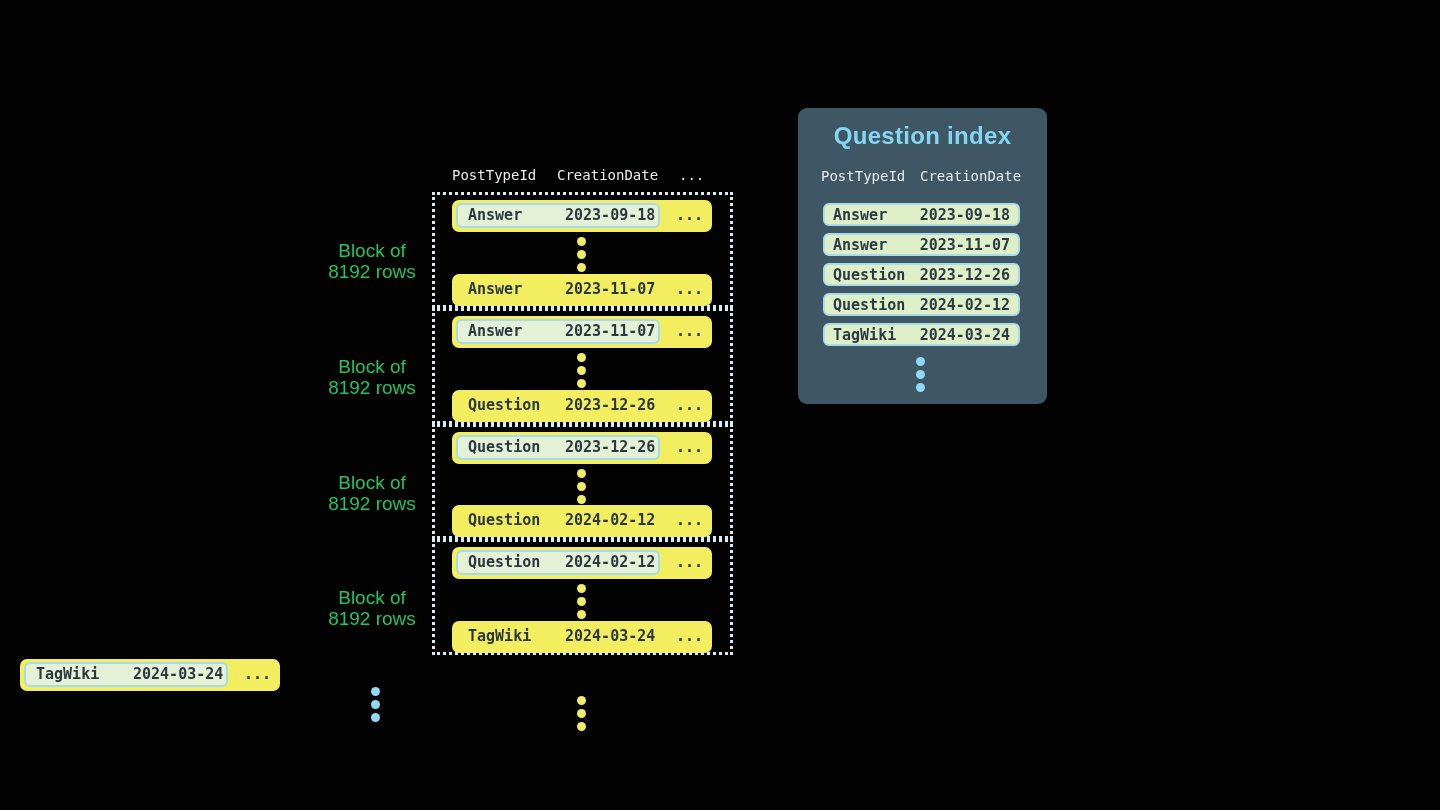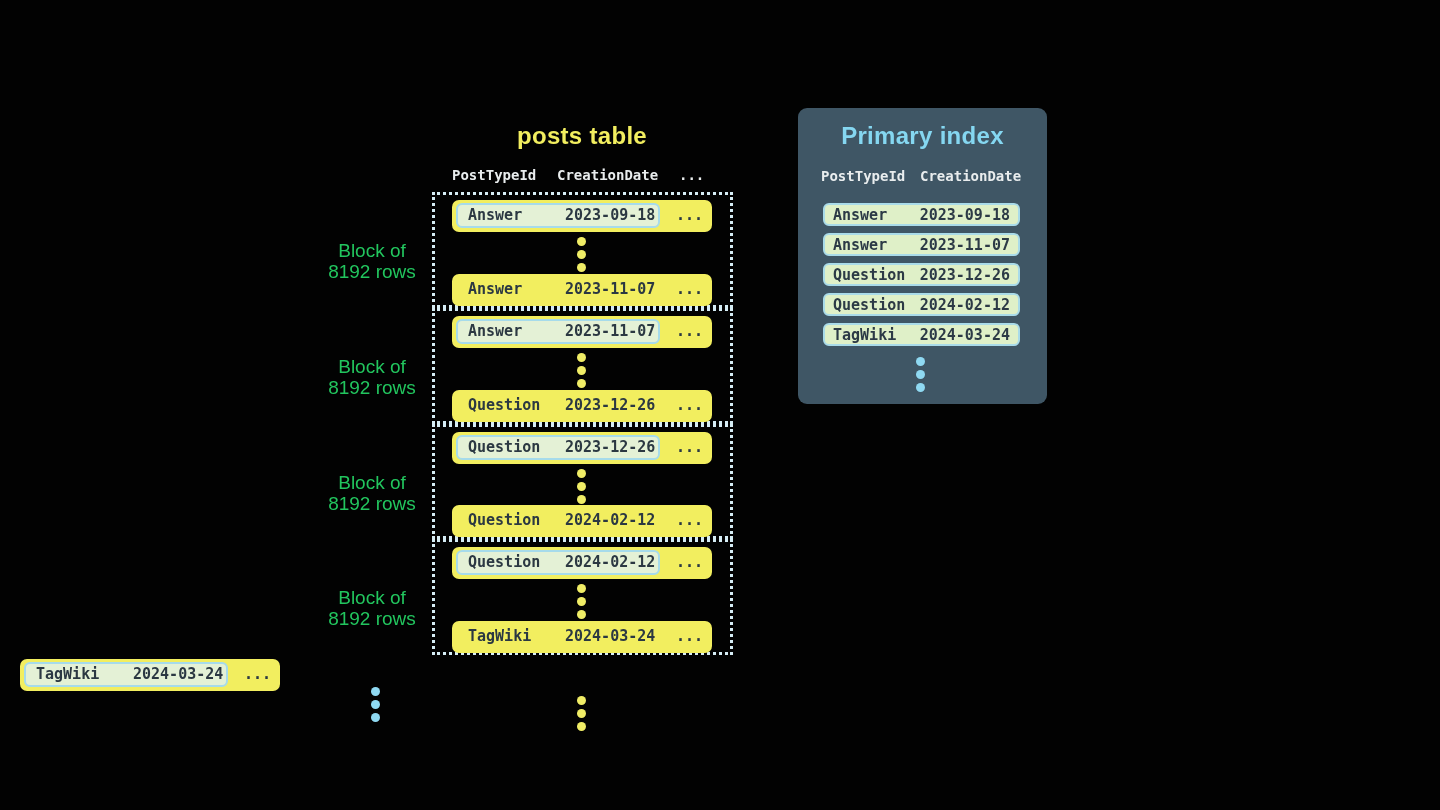--- a/index.html
+++ b/index.html
@@ -7,21 +7,21 @@
     position:relative;width:1440px;height:810px;background:#020202;overflow:hidden;
     font-family:"Liberation Sans",sans-serif;
   }
   
   .posts-title{
     position:absolute;left:432px;top:122px;width:300px;text-align:center;
     font-size:24px;font-weight:600;color:#f2ee5f;letter-spacing:.3px;
   }
   .posts-headers,.panel-headers{
     position:absolute;height:18px;
-    font-family:"DejaVu Sans Mono",monospace;font-weight:700;font-size:14px;color:#e9edee;
+    font-family:"DejaVu Sans Mono",monospace;font-weight:400;font-size:14px;color:#e9edee;
   }
   .posts-headers{left:432px;top:167px;width:300px;}
   .posts-headers .ph1{position:absolute;left:20px;}
   .posts-headers .ph2{position:absolute;left:125px;}
   .posts-headers .ph3{position:absolute;left:247px;}
 
   .block{
     position:absolute;left:432px;width:301px;box-sizing:border-box;
     border:3px dotted #d6edf5;
   }
@@ -66,21 +66,20 @@
     background:#dff0c8;border:2px solid #a9dbe9;border-radius:6px;
     display:flex;justify-content:space-between;align-items:center;padding:0 8px;
     font-family:"DejaVu Sans Mono",monospace;font-weight:700;font-size:15px;color:#2c3a46;
   }
 </style>
 </head>
 <body>
 
 <div class="canvas">
 
-  <div class="posts-title">posts table</div>
 
   <div class="posts-headers">
     <span class="ph1">PostTypeId</span>
     <span class="ph2">CreationDate</span>
     <span class="ph3">...</span>
   </div>
 
   <div class="block" style="top:192px;height:116px;">
     <div class="post-row" style="top:5px;">
       <div class="hl-box"></div>
@@ -184,21 +183,21 @@
       <i></i>
       <i></i>
     </div>
   <div class="vdots blue" style="left:371px;top:687px;">
       <i></i>
       <i></i>
       <i></i>
     </div>
 
   <div class="panel">
-    <div class="panel-title">Primary index</div>
+    <div class="panel-title">Question index</div>
     <div class="panel-headers">
       <span class="pih1">PostTypeId</span>
       <span class="pih2">CreationDate</span>
     </div>
     <div class="idx-row" style="top:95px;">
       <span>Answer</span>
       <span>2023-09-18</span>
     </div>
     <div class="idx-row" style="top:125px;">
       <span>Answer</span>

